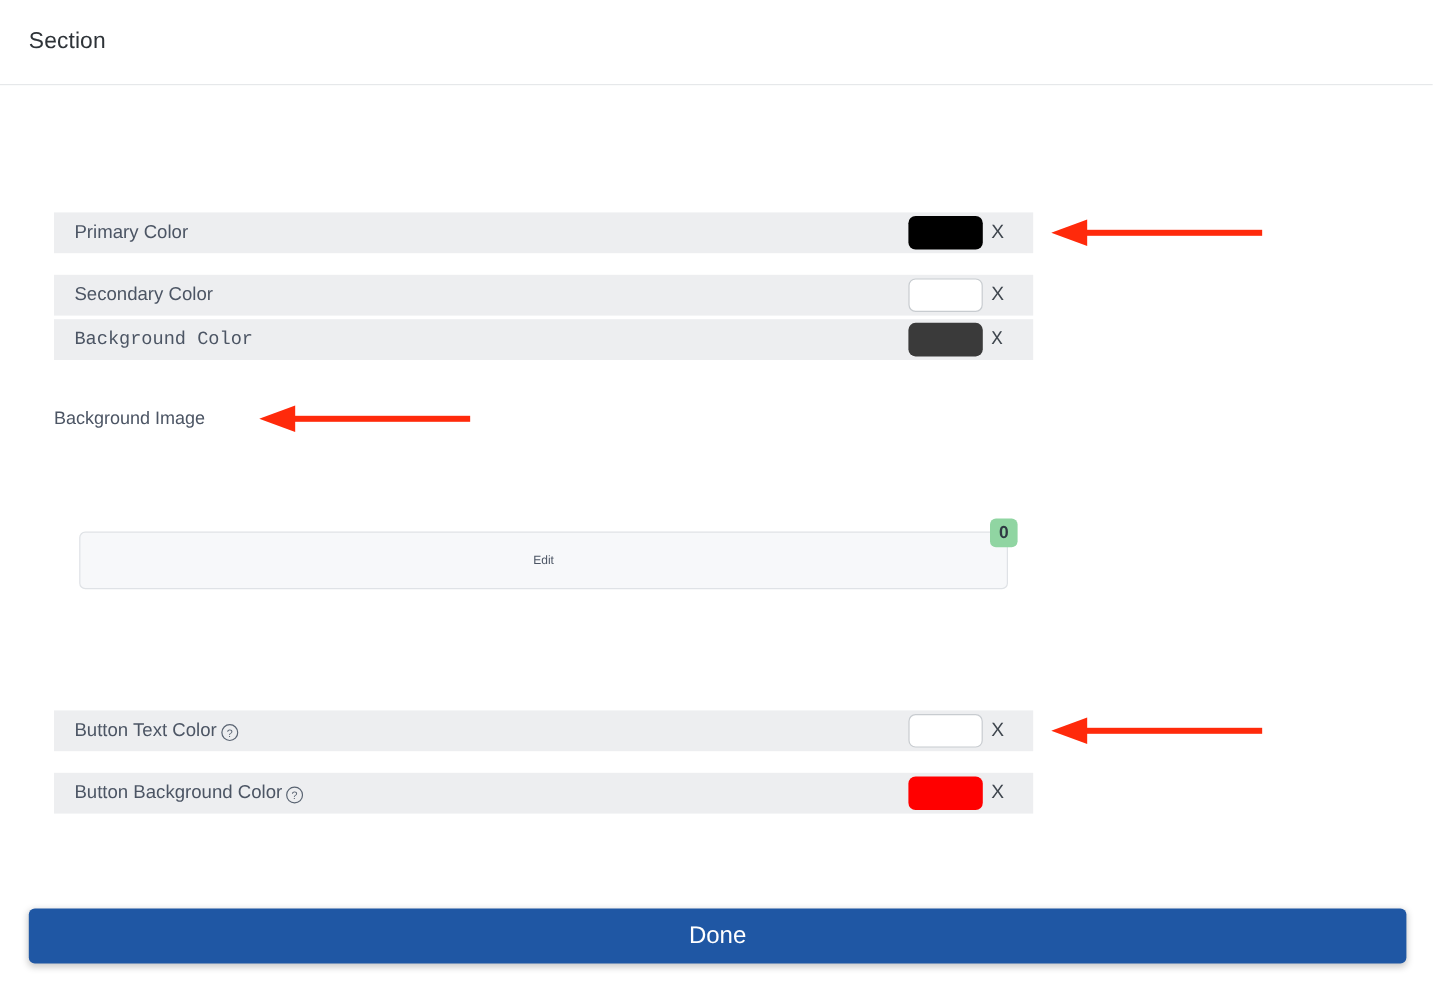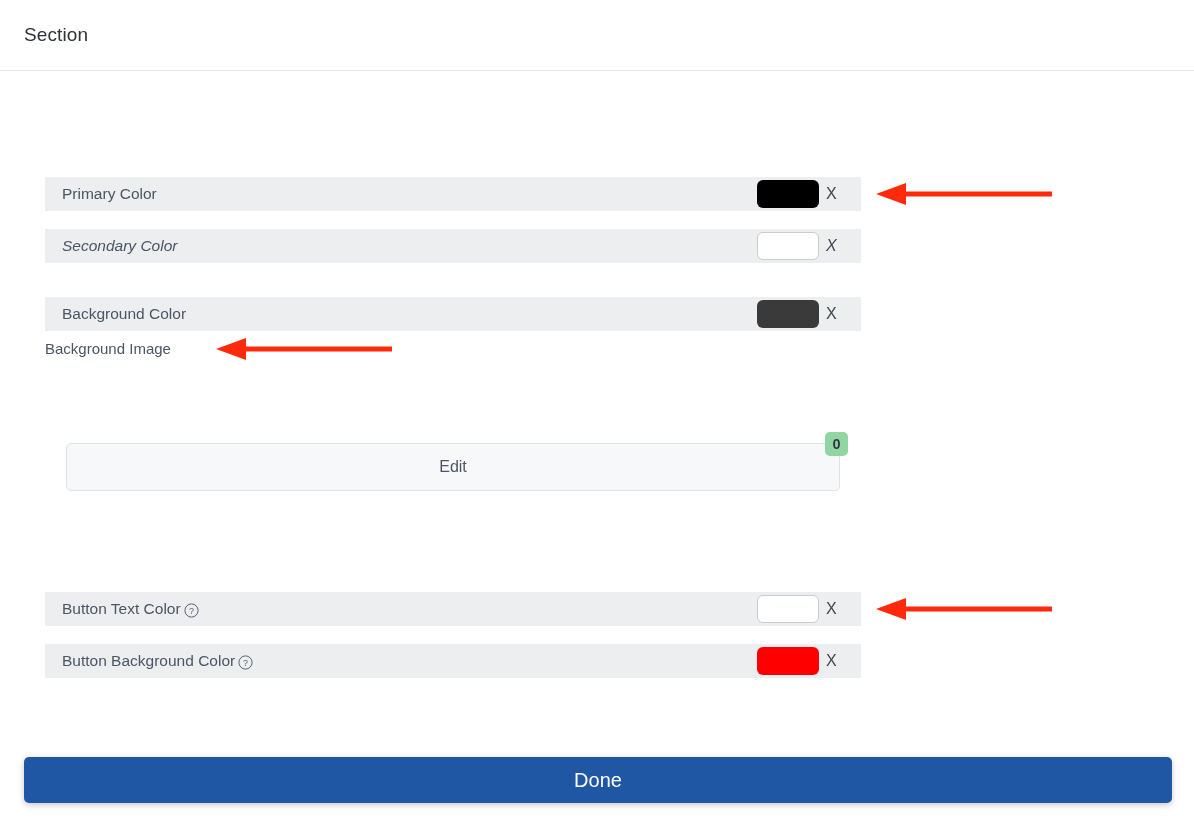--- a/index.html
+++ b/index.html
@@ -102,21 +102,21 @@
     width: 774px;
     height: 48px;
   }
   .edit-button {
     width: 100%;
     height: 100%;
     background: #f7f8fa;
     border: 1px solid #dfe2e6;
     border-radius: 5px;
     font-family: "Liberation Sans", sans-serif;
-    font-size: 16px;
+    font-size: 10px;
     color: #4c5564;
     cursor: pointer;
     display: flex;
     align-items: center;
     justify-content: center;
   }
   .edit-badge {
     position: absolute;
     right: -8px;
     top: -11px;
@@ -168,28 +168,28 @@
   </div>
 
   <div id="body-content">
       <div class="color-row" style="top: 162px; text-align: right;">
         <div class="row-label">
           <span>Primary Color</span>
         </div>
         <div class="swatch" style="background: rgb(0, 0, 0); left: 712px;"></div>
         <div class="clear-x" style="left: 781px;">X</div>
       </div>
-      <div class="color-row" style="top: 214px; font-style: italic;">
+      <div class="color-row" style="top: 214px;">
         <div class="row-label">
           <span>Secondary Color</span>
         </div>
         <div class="swatch outlined" style="background: rgb(255, 255, 255); left: 712px;"></div>
         <div class="clear-x" style="left: 781px;">X</div>
       </div>
-      <div class="color-row" style="top: 282px;">
+      <div class="color-row" style="top: 251px; font-family: Liberation Mono, monospace;">
         <div class="row-label">
           <span>Background Color</span>
         </div>
         <div class="swatch" style="background: rgb(58, 58, 58); left: 712px;"></div>
         <div class="clear-x" style="left: 781px;">X</div>
       </div>
       <div class="color-row" style="top: 577px;">
         <div class="row-label">
           <span>Button Text Color</span>
           <span class="help-icon">

